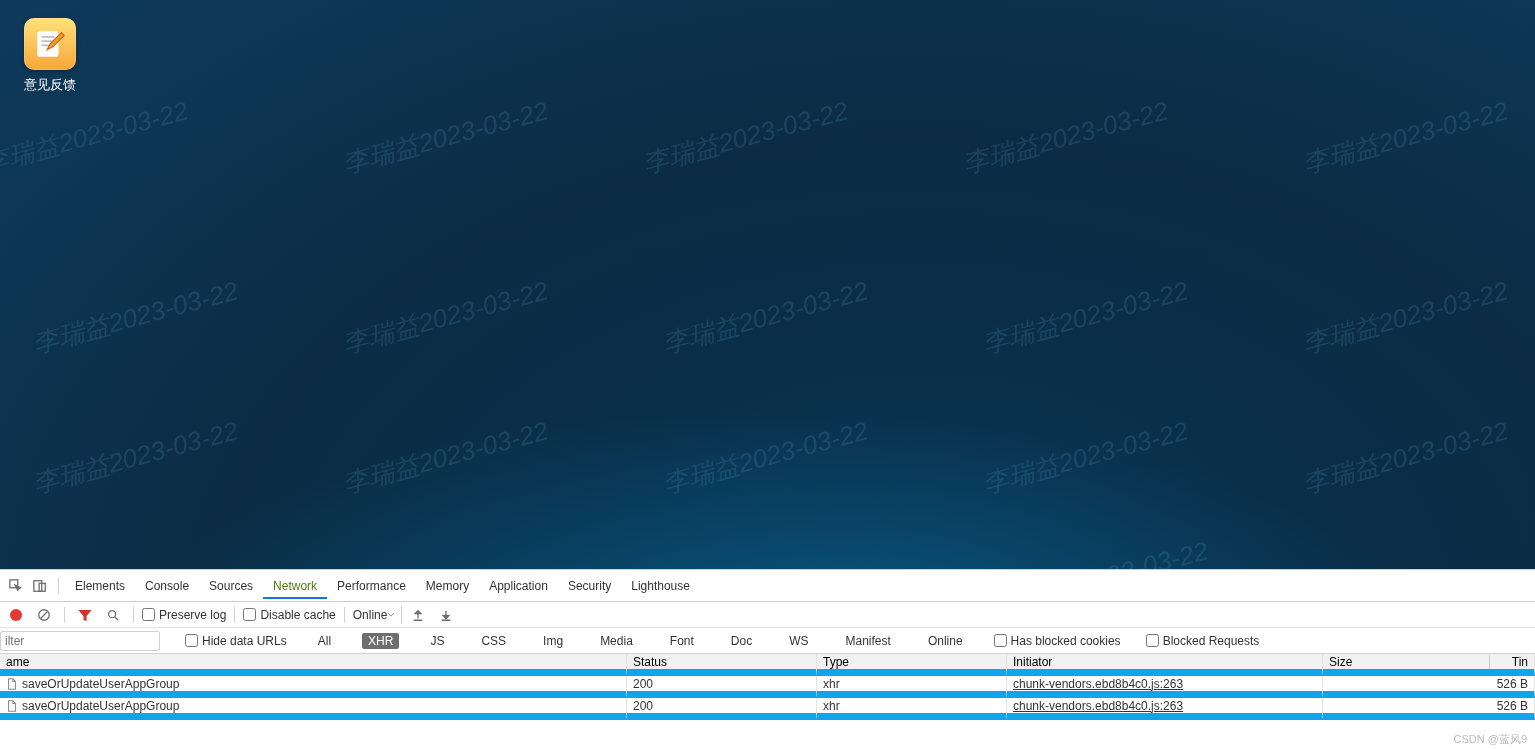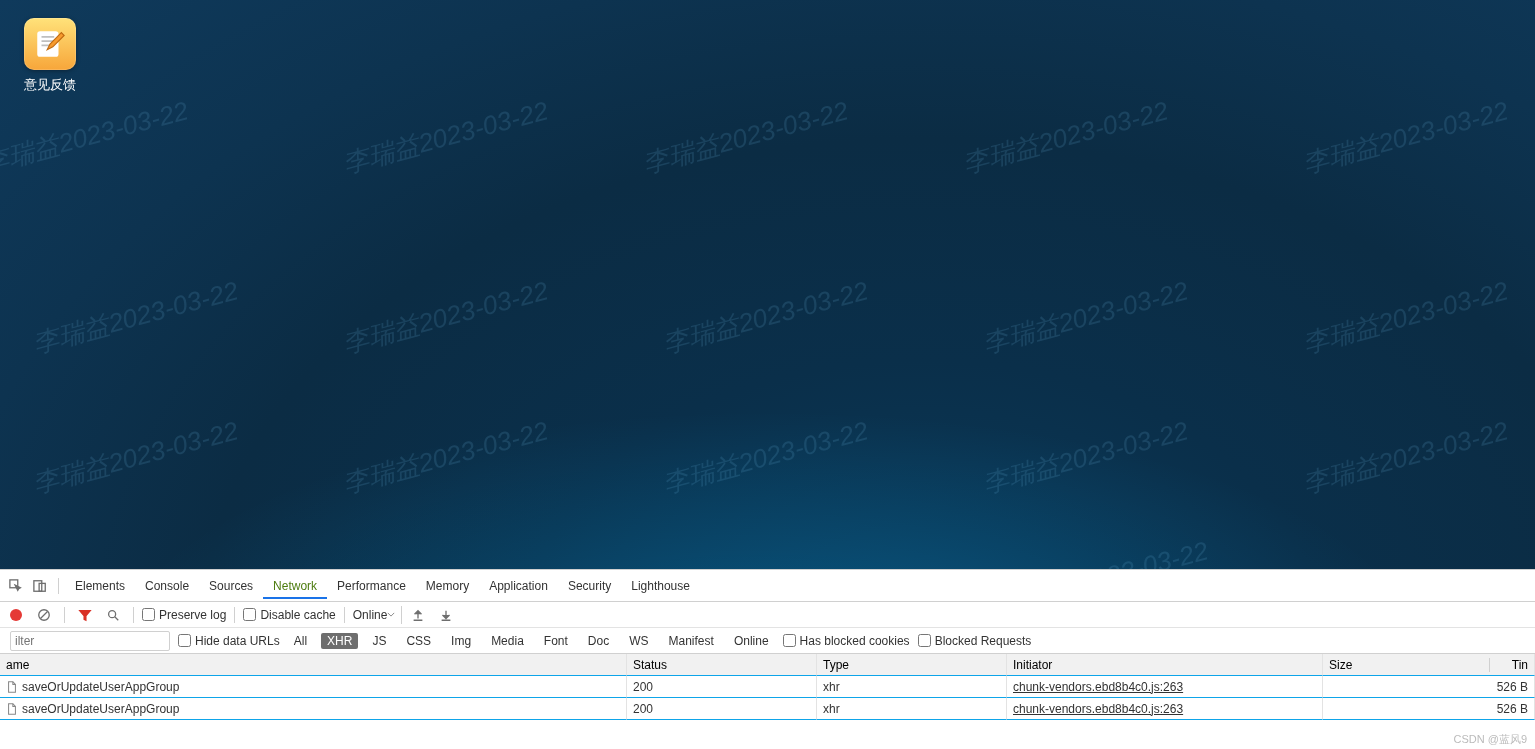--- a/index.html
+++ b/index.html
@@ -73,32 +73,32 @@
   .dt-record { width:12px; height:12px; border-radius:50%; background:#e53935; }
   .dt-clear svg { stroke:#6e6e6e; }
   .dt-funnel svg { stroke:#d93025; fill:#d93025; }
   .dt-search svg { stroke:#6e6e6e; }
   .dt-check { display:flex; align-items:center; gap:4px; cursor:pointer; }
   .dt-check input { width:13px; height:13px; }
   .dt-select-wrap { display:flex; align-items:center; gap:0; padding-right:6px; border-right:1px solid #d0d0d0; height:18px; }
   .dt-ul, .dt-dl { cursor:pointer; }
   .dt-ul svg, .dt-dl svg { width:14px; height:14px; fill:#6e6e6e; }
 
-  .dt-filterbar { display:flex; align-items:center; height:26px; border-bottom:1px solid #d0d0d0; gap:8px; padding-left:10px; }
+  .dt-filterbar { display:flex; align-items:center; height:26px; border-bottom:1px solid #d0d0d0; gap:25px; padding-left:0; }
   .dt-filter-input { width:160px; height:20px; border:1px solid #d0d0d0; border-radius:2px; padding:0 4px; font-size:12px; color:#888; margin-left:0; }
   .dt-pill { padding:1px 6px; cursor:pointer; border-radius:2px; }
   .dt-pill.active { background:#6e6e6e; color:#fff; }
 
   .dt-grid {
     flex:1 1 auto; display:grid;
     grid-template-columns: 627px 190px 190px 316px 1fr;
     grid-auto-rows: 22px;
     overflow:hidden;
   }
-  .gh, .gc { border-bottom:1px solid #0ea5e9; border-right:1px solid #e3e3e3; display:flex; align-items:center; padding:0 6px; white-space:nowrap; overflow:hidden; text-overflow:ellipsis; }
+  .gh, .gc { border-bottom:7px solid #0ea5e9; border-right:1px solid #e3e3e3; display:flex; align-items:center; padding:0 6px; white-space:nowrap; overflow:hidden; text-overflow:ellipsis; }
   .gh { background:#f1f1f1; font-weight:400; color:#000; }
   .gc.name { display:flex; align-items:center; gap:4px; }
   .gc.name svg { width:12px; height:12px; stroke:#888; fill:none; stroke-width:1.2; flex:0 0 auto; }
   .gc.size { justify-content:flex-end; }
   .gc.initiator span { text-decoration:underline; color:#333; cursor:pointer; }
 
   .footer-note { position:absolute; right:8px; bottom:2px; font-size:11px; color:#bbb; }
 </style>
 </head>
 <body>

